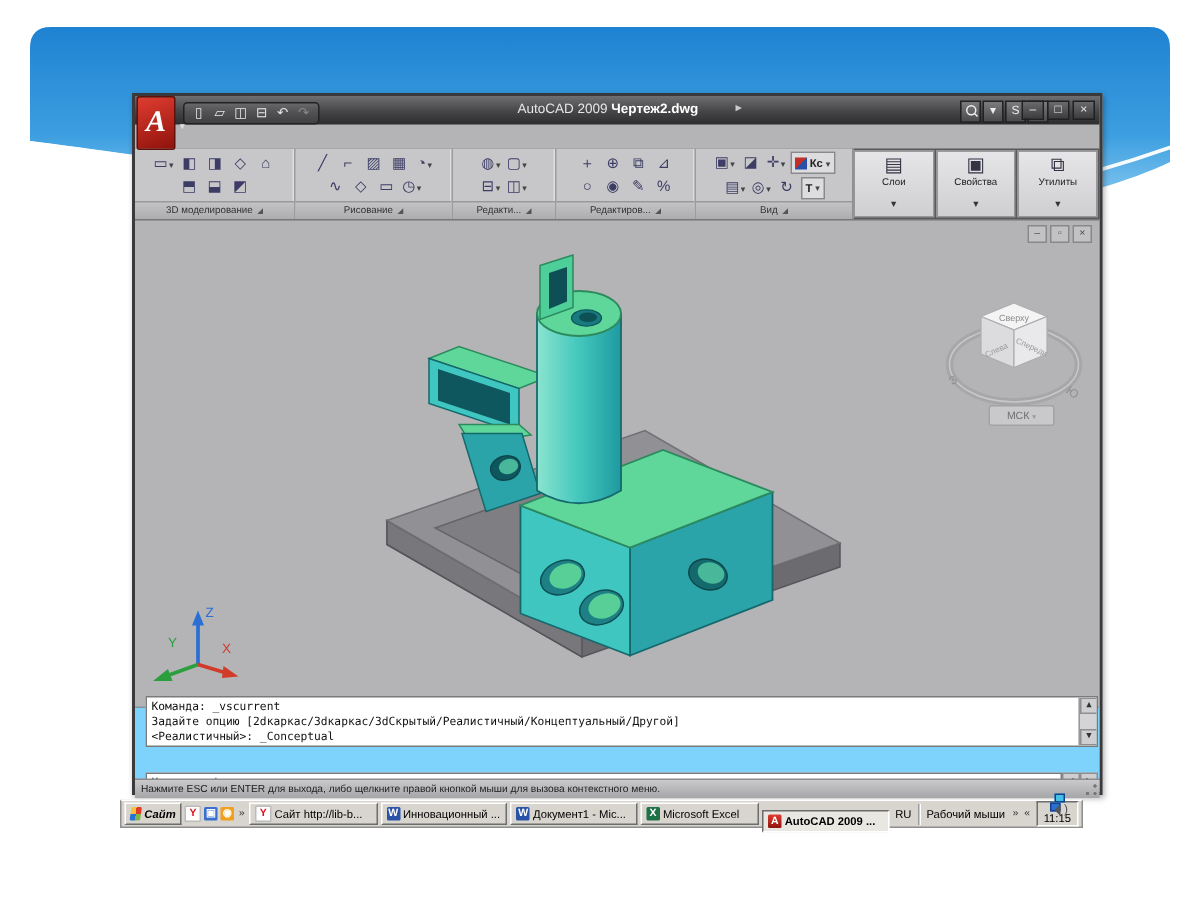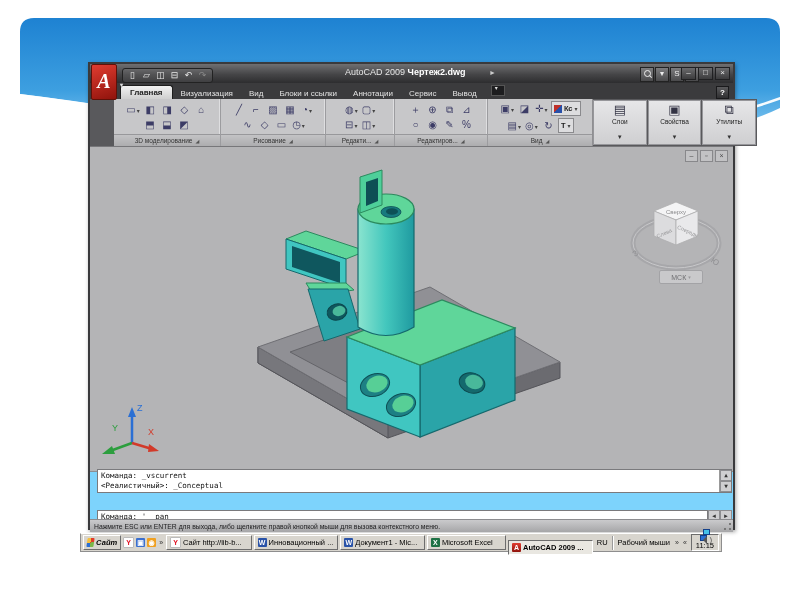--- a/index.html
+++ b/index.html
@@ -47,21 +47,21 @@
   .rtab{padding:2px 8px 1px;font-size:8px;color:#e2e2e2;white-space:nowrap;}
   .rtab.active{background:linear-gradient(#f2f2f2,#cfcfcf);color:#222;border-radius:3px 3px 0 0;
                border:1px solid #1e1e1e;border-bottom:none;padding:2px 9px 2px;font-weight:bold;}
   .tabextra{width:12px;height:9px;background:#1d1d1f;border:1px solid #555;margin:0 0 3px 6px;position:relative;}
   .tabextra::before{content:"▾";position:absolute;left:3px;top:-2px;font-size:6px;color:#ddd;}
   .helpbtn{position:absolute;right:4px;top:3px;width:11px;height:11px;background:linear-gradient(#5a5a5c,#2f2f31);
            border:1px solid #1a1a1c;color:#fff;font-size:8px;font-weight:bold;text-align:center;line-height:11px;}
   .helpbtn::before{content:"?";}
 
   
-  .ribbon{position:absolute;left:0;top:35px;width:100%;height:47px;background:#59595c;display:flex;padding-left:24px;}
+  .ribbon{position:absolute;left:0;top:35px;width:100%;height:47px;background:#59595c;display:flex;}
   .rgroupwrap{display:flex;background:#c7c7c9;border-right:1px solid #8f8f92;}
   .rgroup{position:relative;border-right:1px solid #9c9c9f;box-shadow:inset -1px 0 0 #dedee0;
           display:flex;flex-direction:column;}
   .rgroup:last-child{border-right:none;box-shadow:none;}
   .rrows{flex:1;display:flex;flex-direction:column;justify-content:space-evenly;padding:1px 3px 0;}
   .rrow{display:flex;gap:2px;justify-content:center;align-items:center;}
   .ric{min-width:13px;height:13px;font-size:10px;line-height:13px;text-align:center;color:#3c3c66;
        position:relative;padding:0 1px;}
   .ric::before{content:attr(data-g);}
   .ric.dd::after{content:"▾";font-size:6px;color:#444;margin-left:1px;}
@@ -195,33 +195,20 @@
       </div>
       <div class="winctl">
         <span class="wbtn" data-g="–"></span>
         <span class="wbtn" data-g="□"></span>
         <span class="wbtn" data-g="×"></span>
       </div>
     </div>
 
     <div class="logo"></div>
 
-    <div class="tabsrow">
-      <div class="rtabs">
-        <span class="rtab active">Главная</span>
-        <span class="rtab">Визуализация</span>
-        <span class="rtab">Вид</span>
-        <span class="rtab">Блоки и ссылки</span>
-        <span class="rtab">Аннотации</span>
-        <span class="rtab">Сервис</span>
-        <span class="rtab">Вывод</span>
-        <span class="tabextra"></span>
-      </div>
-      <span class="helpbtn"></span>
-    </div>
 
     <div class="ribbon">
       <div class="rgroupwrap">
         <div class="rgroup" style="width:106px">
           <div class="rrows">
             <div class="rrow">
               <span class="ric dd" data-g="▭"></span>
               <span class="ric" data-g="◧"></span>
               <span class="ric" data-g="◨"></span>
               <span class="ric" data-g="◇"></span>
@@ -417,20 +404,21 @@
         <text x="16" y="32" font-size="9" fill="#2c9e3e">Y</text>
         <text x="52" y="36" font-size="9" fill="#d23a2a">X</text>
       </svg>
     </div>
 
     <div class="cmd">
       <div class="cmdgrip"></div>
       <div class="cmdmain">
         <div class="chist">
           <div>Команда: _vscurrent</div>
+          <div>Задайте опцию [2dкаркас/3dкаркас/3dСкрытый/Реалистичный/Концептуальный/Другой]</div>
           <div>&lt;Реалистичный&gt;: _Conceptual</div>
           <div class="vsb">
             <span class="sa up" data-g="▲"></span>
             <span class="sa dn" data-g="▼"></span>
           </div>
         </div>
         <div class="cinrow">
           <div class="cinput">Команда: ' _pan</div>
           <span class="hbtn" data-g="◄"></span>
           <span class="hbtn" data-g="►"></span>

